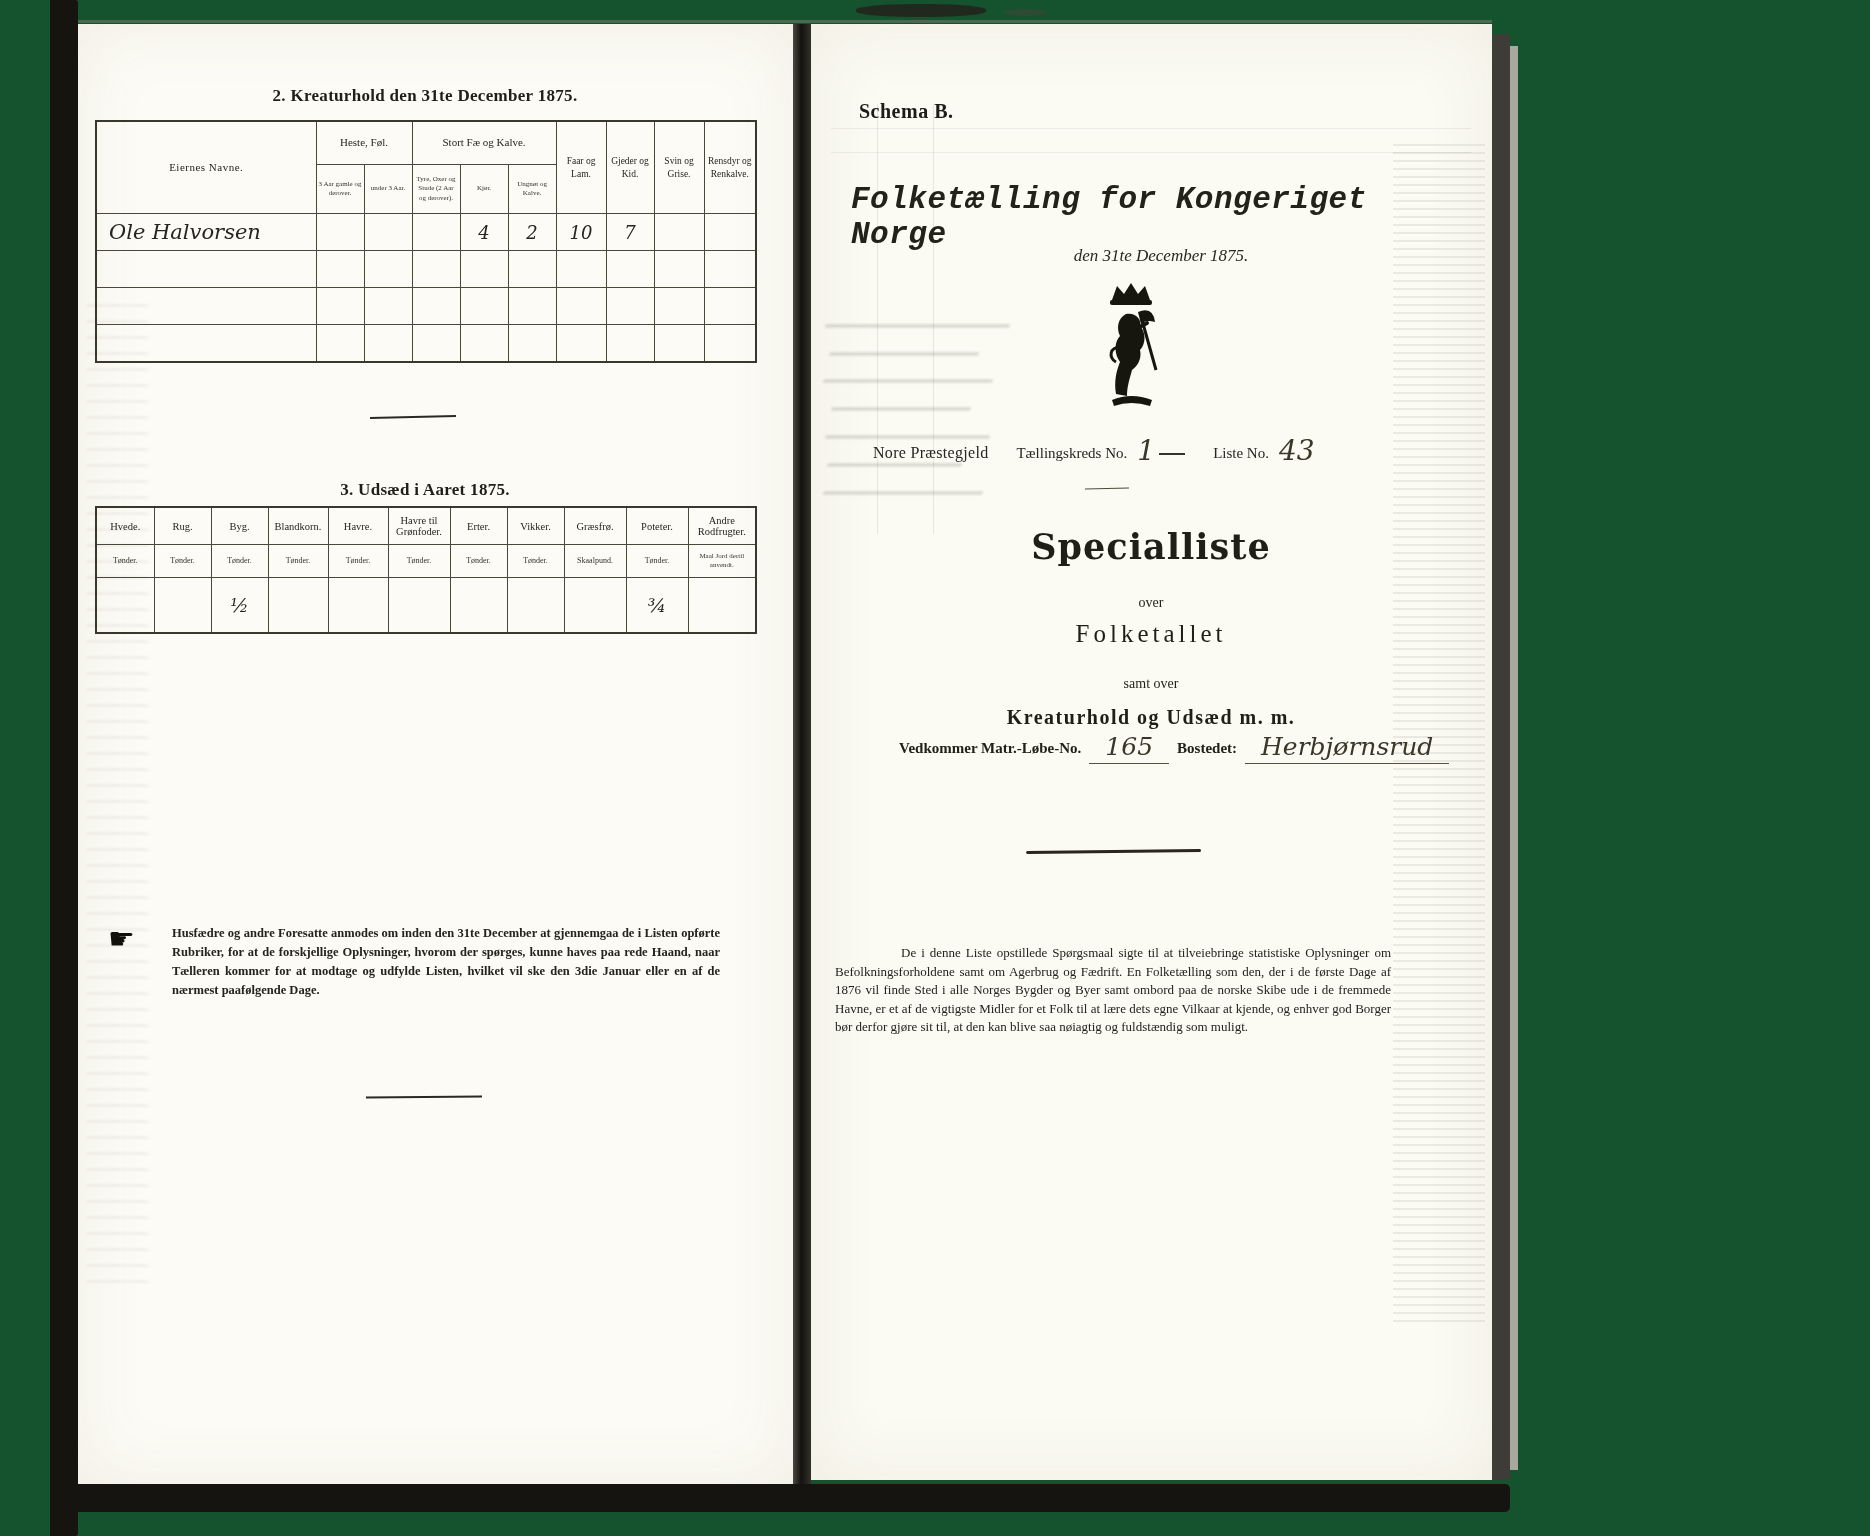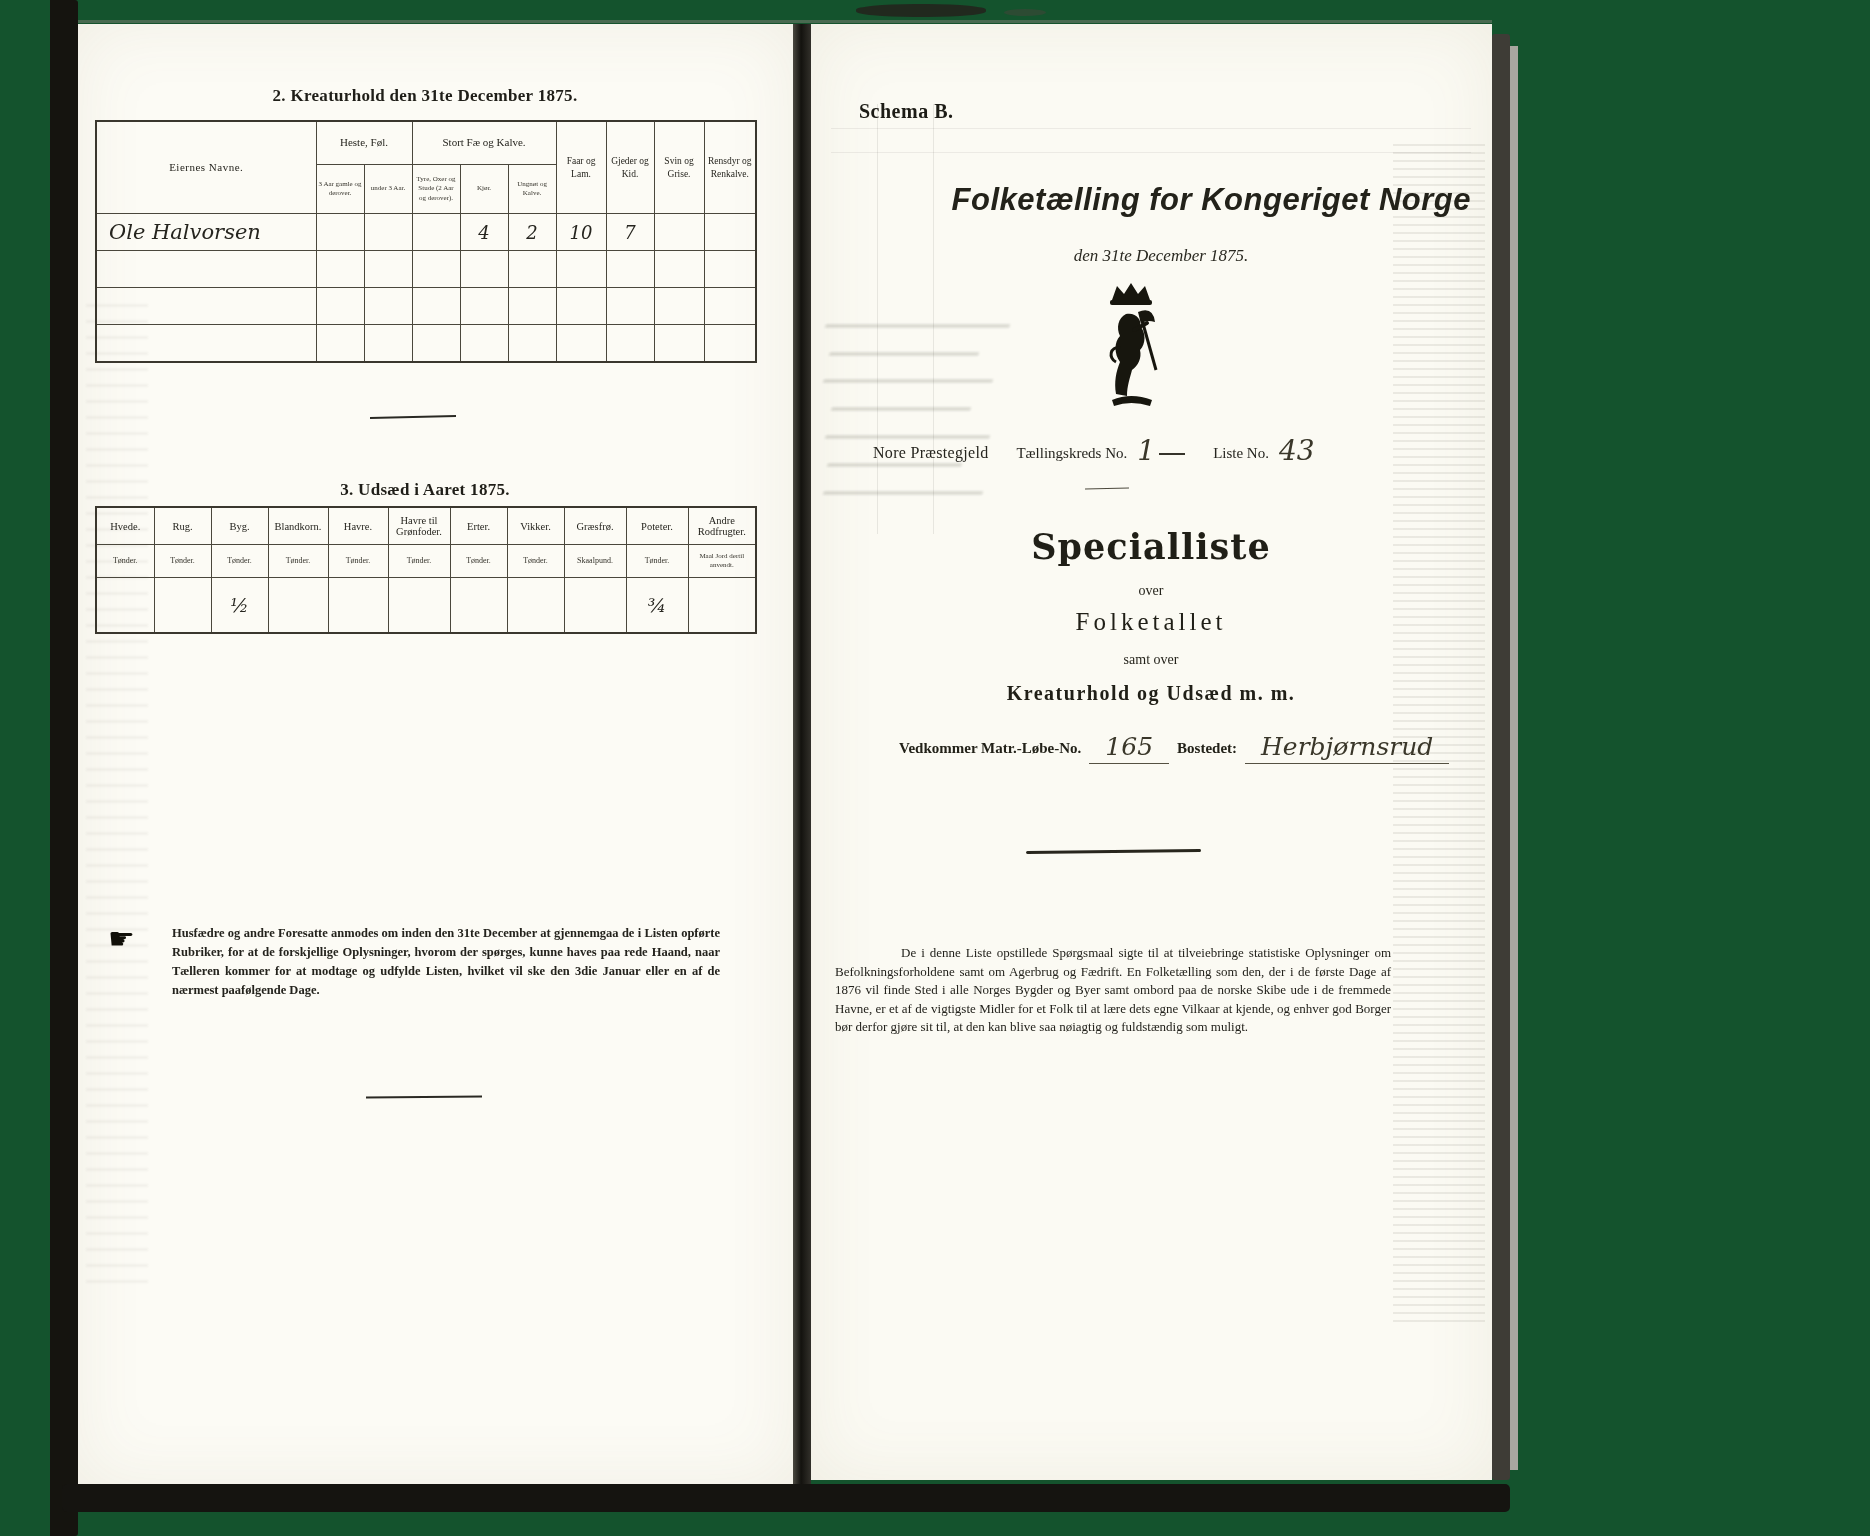--- a/index.html
+++ b/index.html
@@ -51,35 +51,35 @@
 
   .footnote{position:absolute;left:30px;top:900px;width:625px;}
   .manicule{position:absolute;left:0;top:0;font-size:30px;color:#111009;line-height:1;}
   .footnote-text{margin-left:64px;width:548px;font-size:12.5px;line-height:19px;text-align:justify;color:#24231d;font-weight:bold;}
 
   .ghost-left{position:absolute;left:8px;top:280px;width:62px;height:980px;opacity:.55;
       background:repeating-linear-gradient(to bottom,rgba(70,66,54,.10) 0 3px,transparent 3px 16px);filter:blur(1px);}
 
   
   .schema{position:absolute;left:48px;top:76px;font-size:20px;font-weight:bold;letter-spacing:.5px;color:#1d1c16;}
-  .main-title{position:absolute;left:40px;top:158px;width:620px;text-align:right;font-size:31px;
-      font-style:italic;font-weight:bold;letter-spacing:.5px;color:#23221a;font-family:Liberation Sans, sans-serif;}
+  .main-title{position:absolute;left:40px;top:158px;width:620px;text-align:left;font-size:31px;
+      font-style:italic;font-weight:bold;letter-spacing:.5px;color:#23221a;font-family:Liberation Mono, monospace;}
   .date-line{position:absolute;left:40px;top:222px;width:620px;text-align:center;font-size:17px;font-style:italic;color:#2a2921;}
   .crest{position:absolute;left:285px;top:256px;width:70px;height:130px;}
 
   .district{position:absolute;left:62px;top:408px;width:580px;display:flex;align-items:baseline;white-space:nowrap;}
   .parish{font-size:16px;letter-spacing:.3px;}
   .dlbl{font-size:15px;margin-left:28px;}
   .hw-big{font-size:28px;font-style:italic;font-family:"DejaVu Serif",serif;color:#3a372a;margin-left:10px;position:relative;top:2px;}
   .penstroke{display:inline-block;width:26px;border-top:2px solid #35332a;align-self:center;margin:10px 0 0 4px;}
   .understroke{position:absolute;left:274px;top:464px;width:44px;border-top:1.5px solid #4c493d;transform:rotate(-1deg);}
 
   .heading{position:absolute;left:90px;top:502px;width:500px;text-align:center;color:#201f17;}
   .specialliste{font-size:35px;font-weight:bold;letter-spacing:1px;font-family:"DejaVu Serif",serif;}
-  .small-mid{font-size:14px;margin-top:16px;}
+  .small-mid{font-size:14px;margin-top:28px;}
   .folketallet{font-size:25px;letter-spacing:4px;margin-top:9px;}
   .kreaturhold{font-size:20px;letter-spacing:1.5px;margin-top:14px;font-weight:bold;}
 
   .refline{position:absolute;left:70px;top:708px;width:580px;display:flex;align-items:center;white-space:nowrap;margin-left:18px;}
   .reflbl{font-size:15px;font-weight:bold;color:#222118;}
   .hw-mid{font-size:25px;font-style:italic;font-family:"DejaVu Serif",serif;color:#3a372a;}
   .uline{border-bottom:1.5px solid #555142;padding:0 16px 2px 16px;margin:0 8px;}
 
   .divider{position:absolute;left:215px;top:826px;width:175px;height:3px;background:#28261d;border-radius:2px;transform:rotate(-.7deg);}
 

